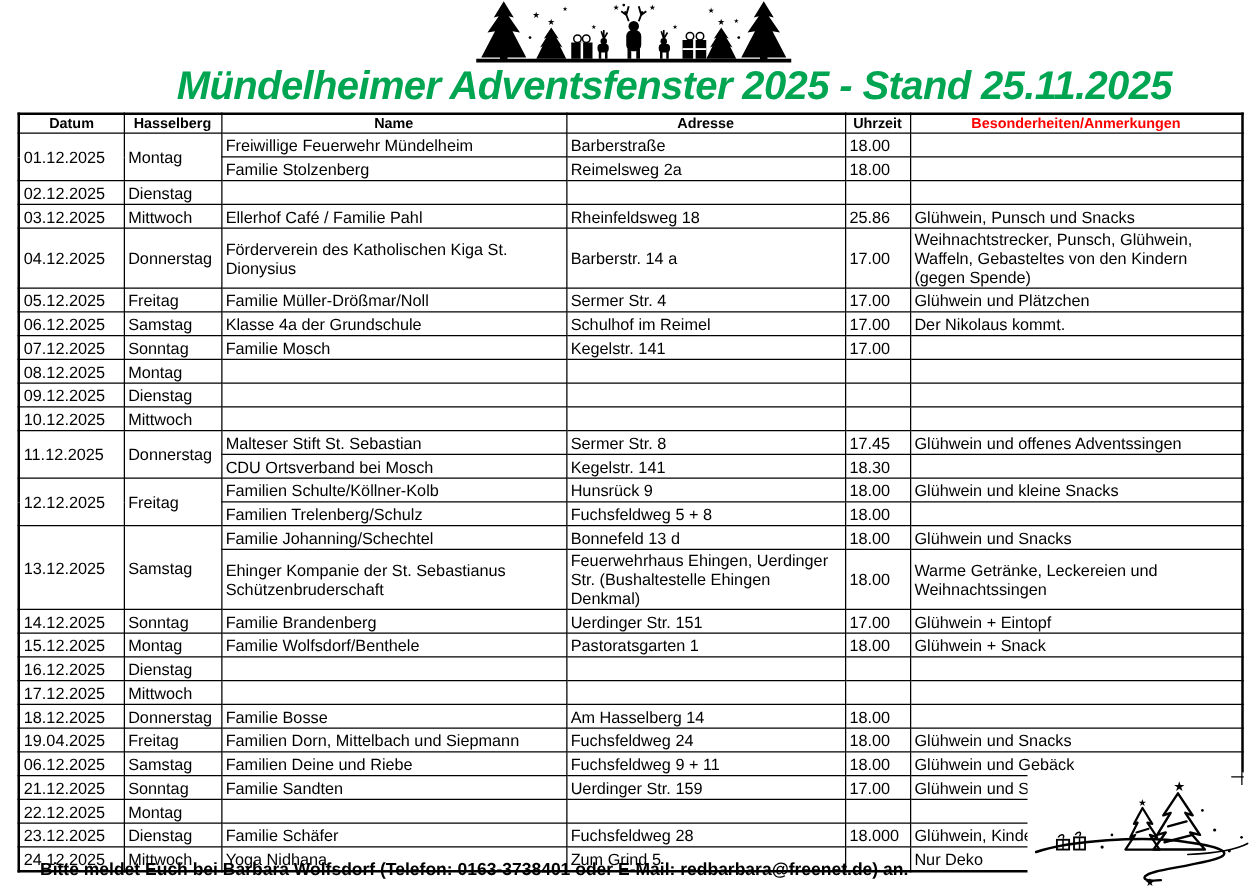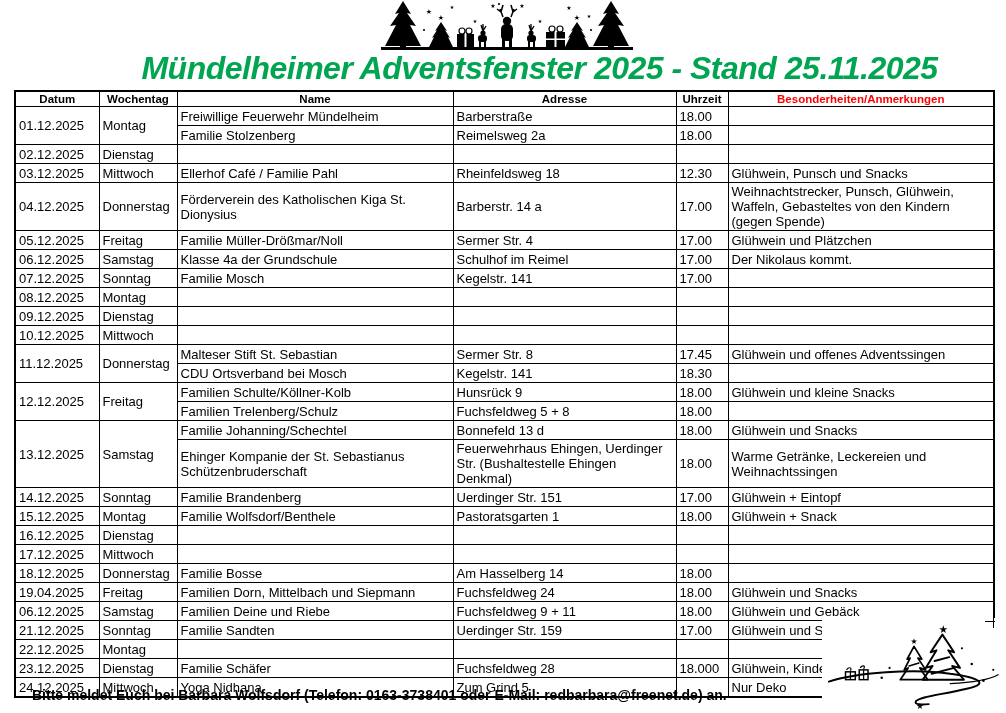--- a/index.html
+++ b/index.html
@@ -113,21 +113,21 @@
         <col style="width:84px">
           <col style="width:78px">
           <col style="width:276px">
         <col style="width:223px">
           <col style="width:52px">
           <col style="width:266px">
       </colgroup>
       <thead>
         <tr>
           <th>Datum</th>
-          <th>Wochentag</th>
+          <th>Hasselberg</th>
           <th>Name</th>
           <th>Adresse</th>
           <th>Uhrzeit</th>
           <th class="red">Besonderheiten/Anmerkungen</th>
         </tr>
       </thead>
       <tbody>
           <tr>
             <td rowspan="2">01.12.2025</td>
             <td rowspan="2">Montag</td>
@@ -148,21 +148,21 @@
             <td></td>
             <td></td>
             <td class="time"></td>
             <td></td>
           </tr>
           <tr>
             <td rowspan="1">03.12.2025</td>
             <td rowspan="1">Mittwoch</td>
             <td>Ellerhof Café / Familie Pahl</td>
             <td>Rheinfeldsweg 18</td>
-            <td class="time">12.30</td>
+            <td class="time">25.86</td>
             <td>Glühwein, Punsch und Snacks</td>
           </tr>
           <tr>
             <td rowspan="1">04.12.2025</td>
             <td rowspan="1">Donnerstag</td>
             <td>Förderverein des Katholischen Kiga St. Dionysius</td>
             <td>Barberstr. 14 a</td>
             <td class="time">17.00</td>
             <td>Weihnachtstrecker, Punsch, Glühwein, Waffeln, Gebasteltes von den Kindern (gegen Spende)</td>
           </tr>

